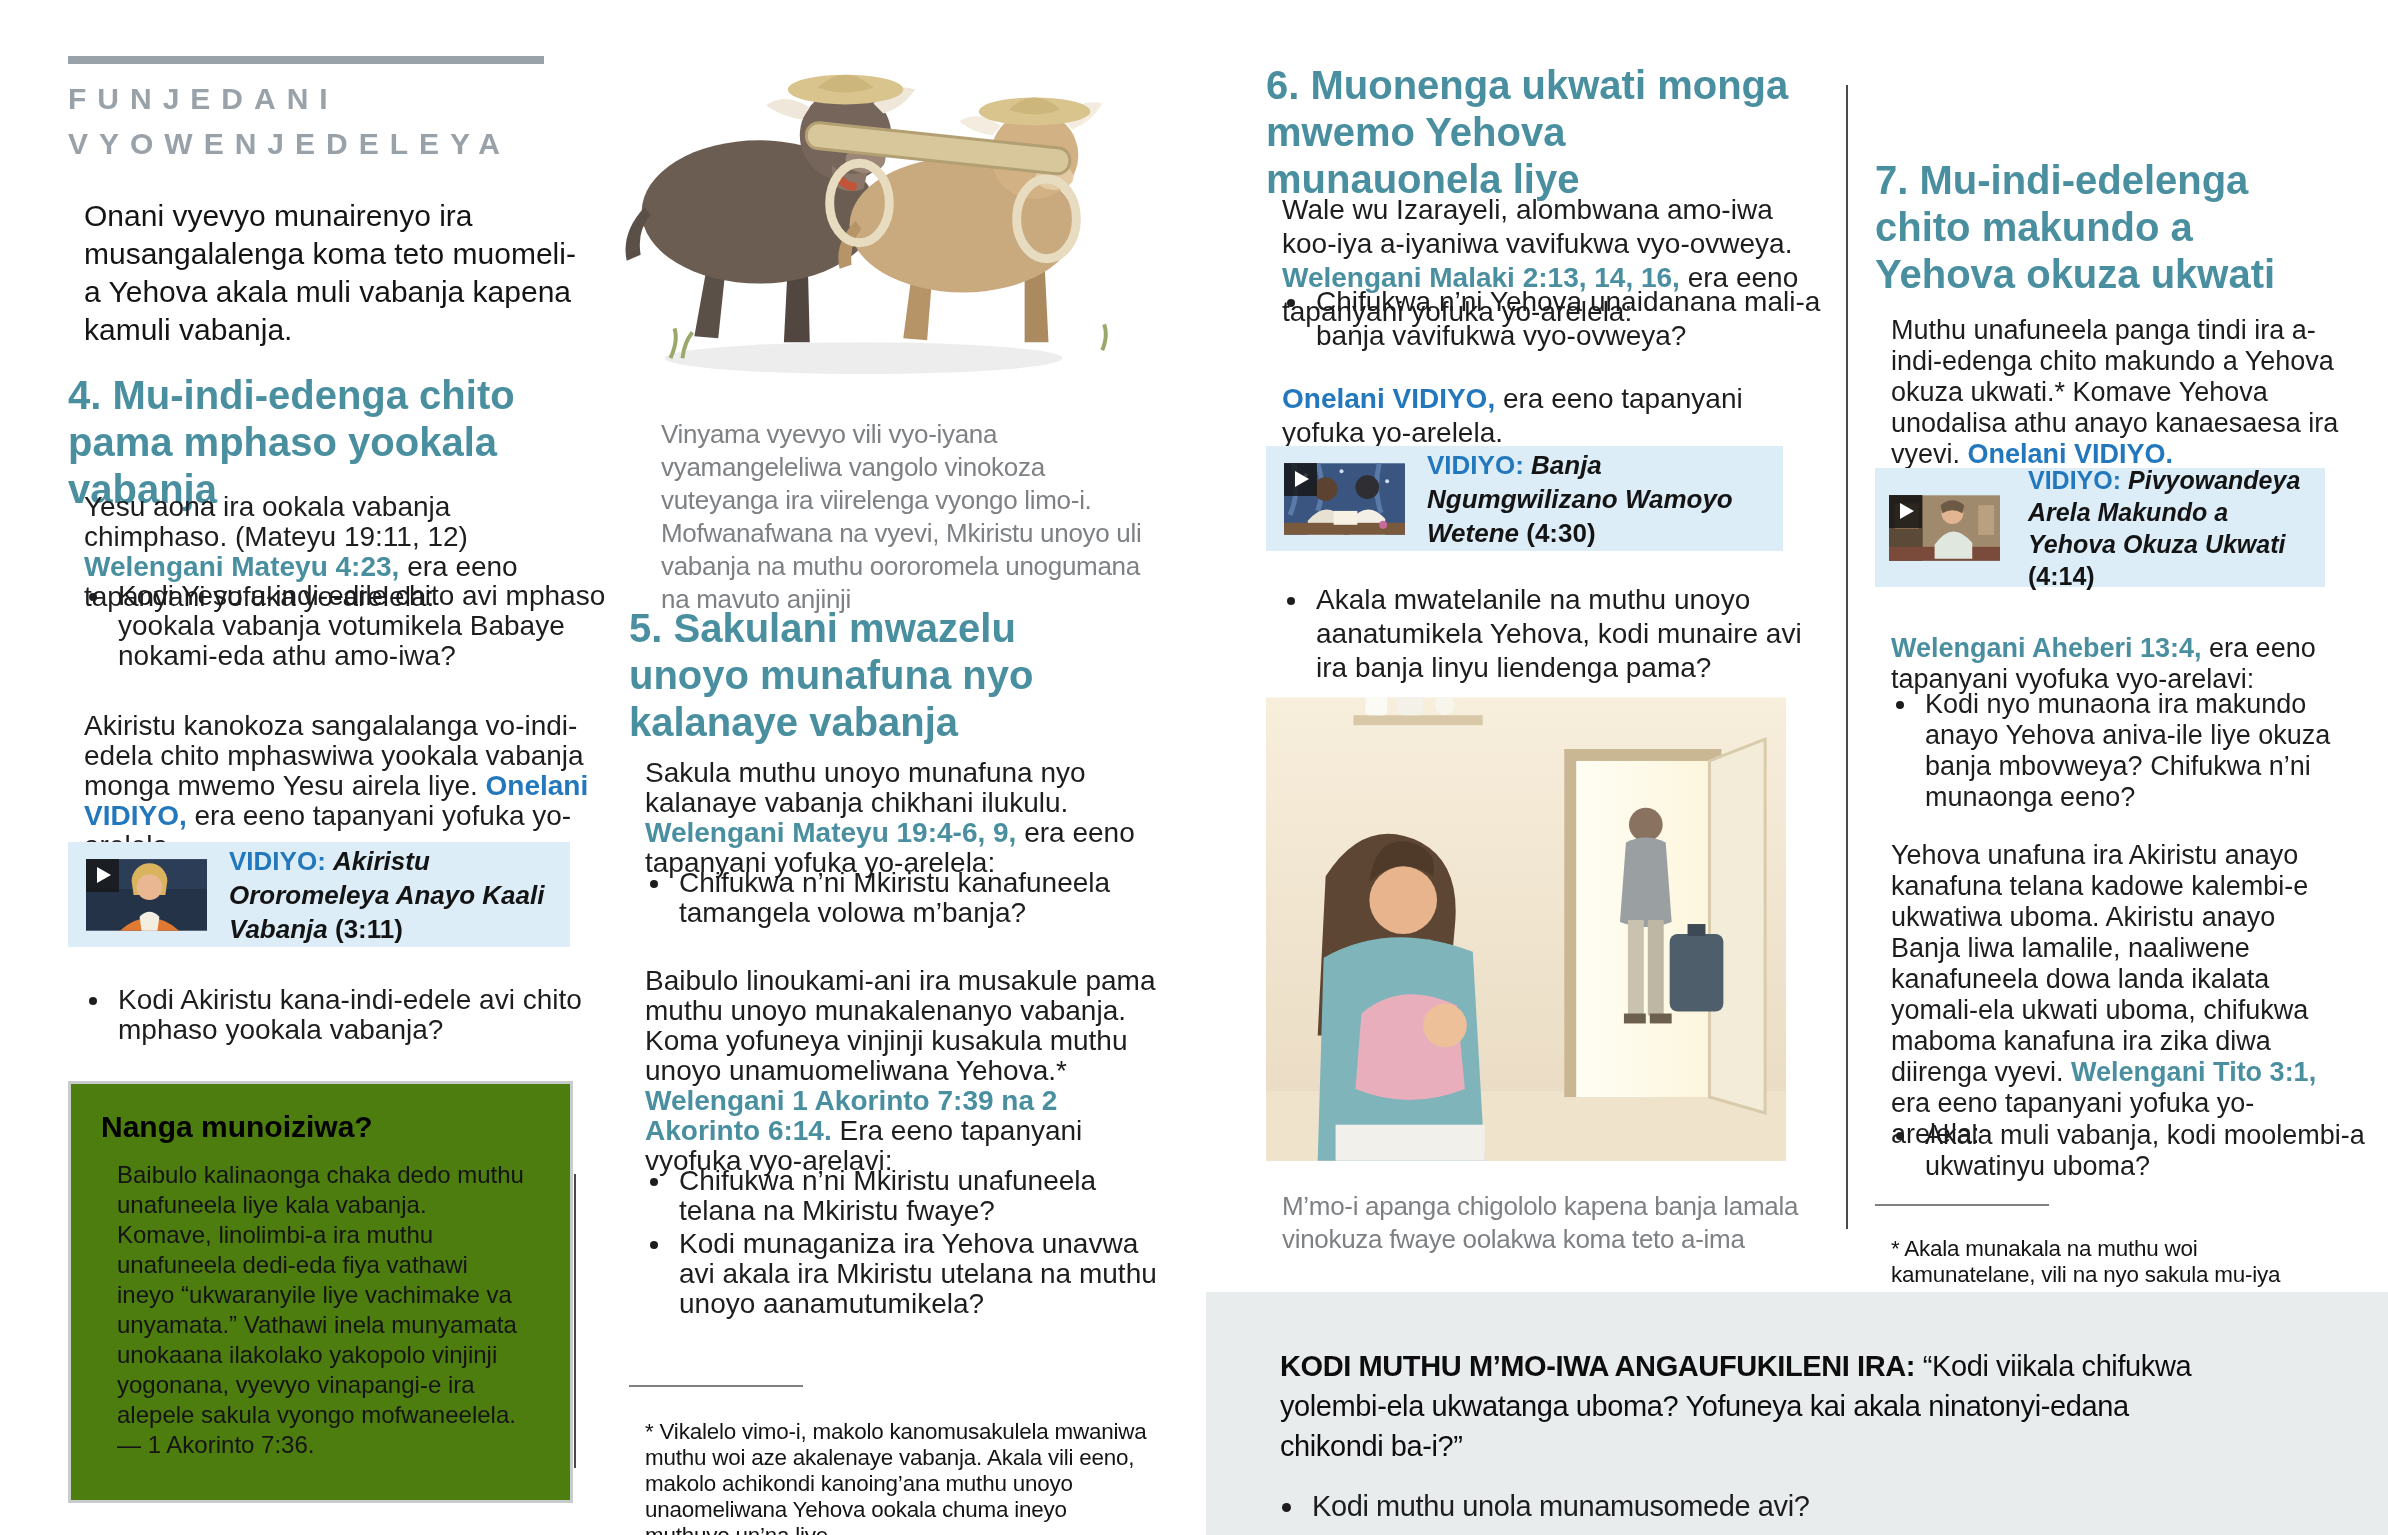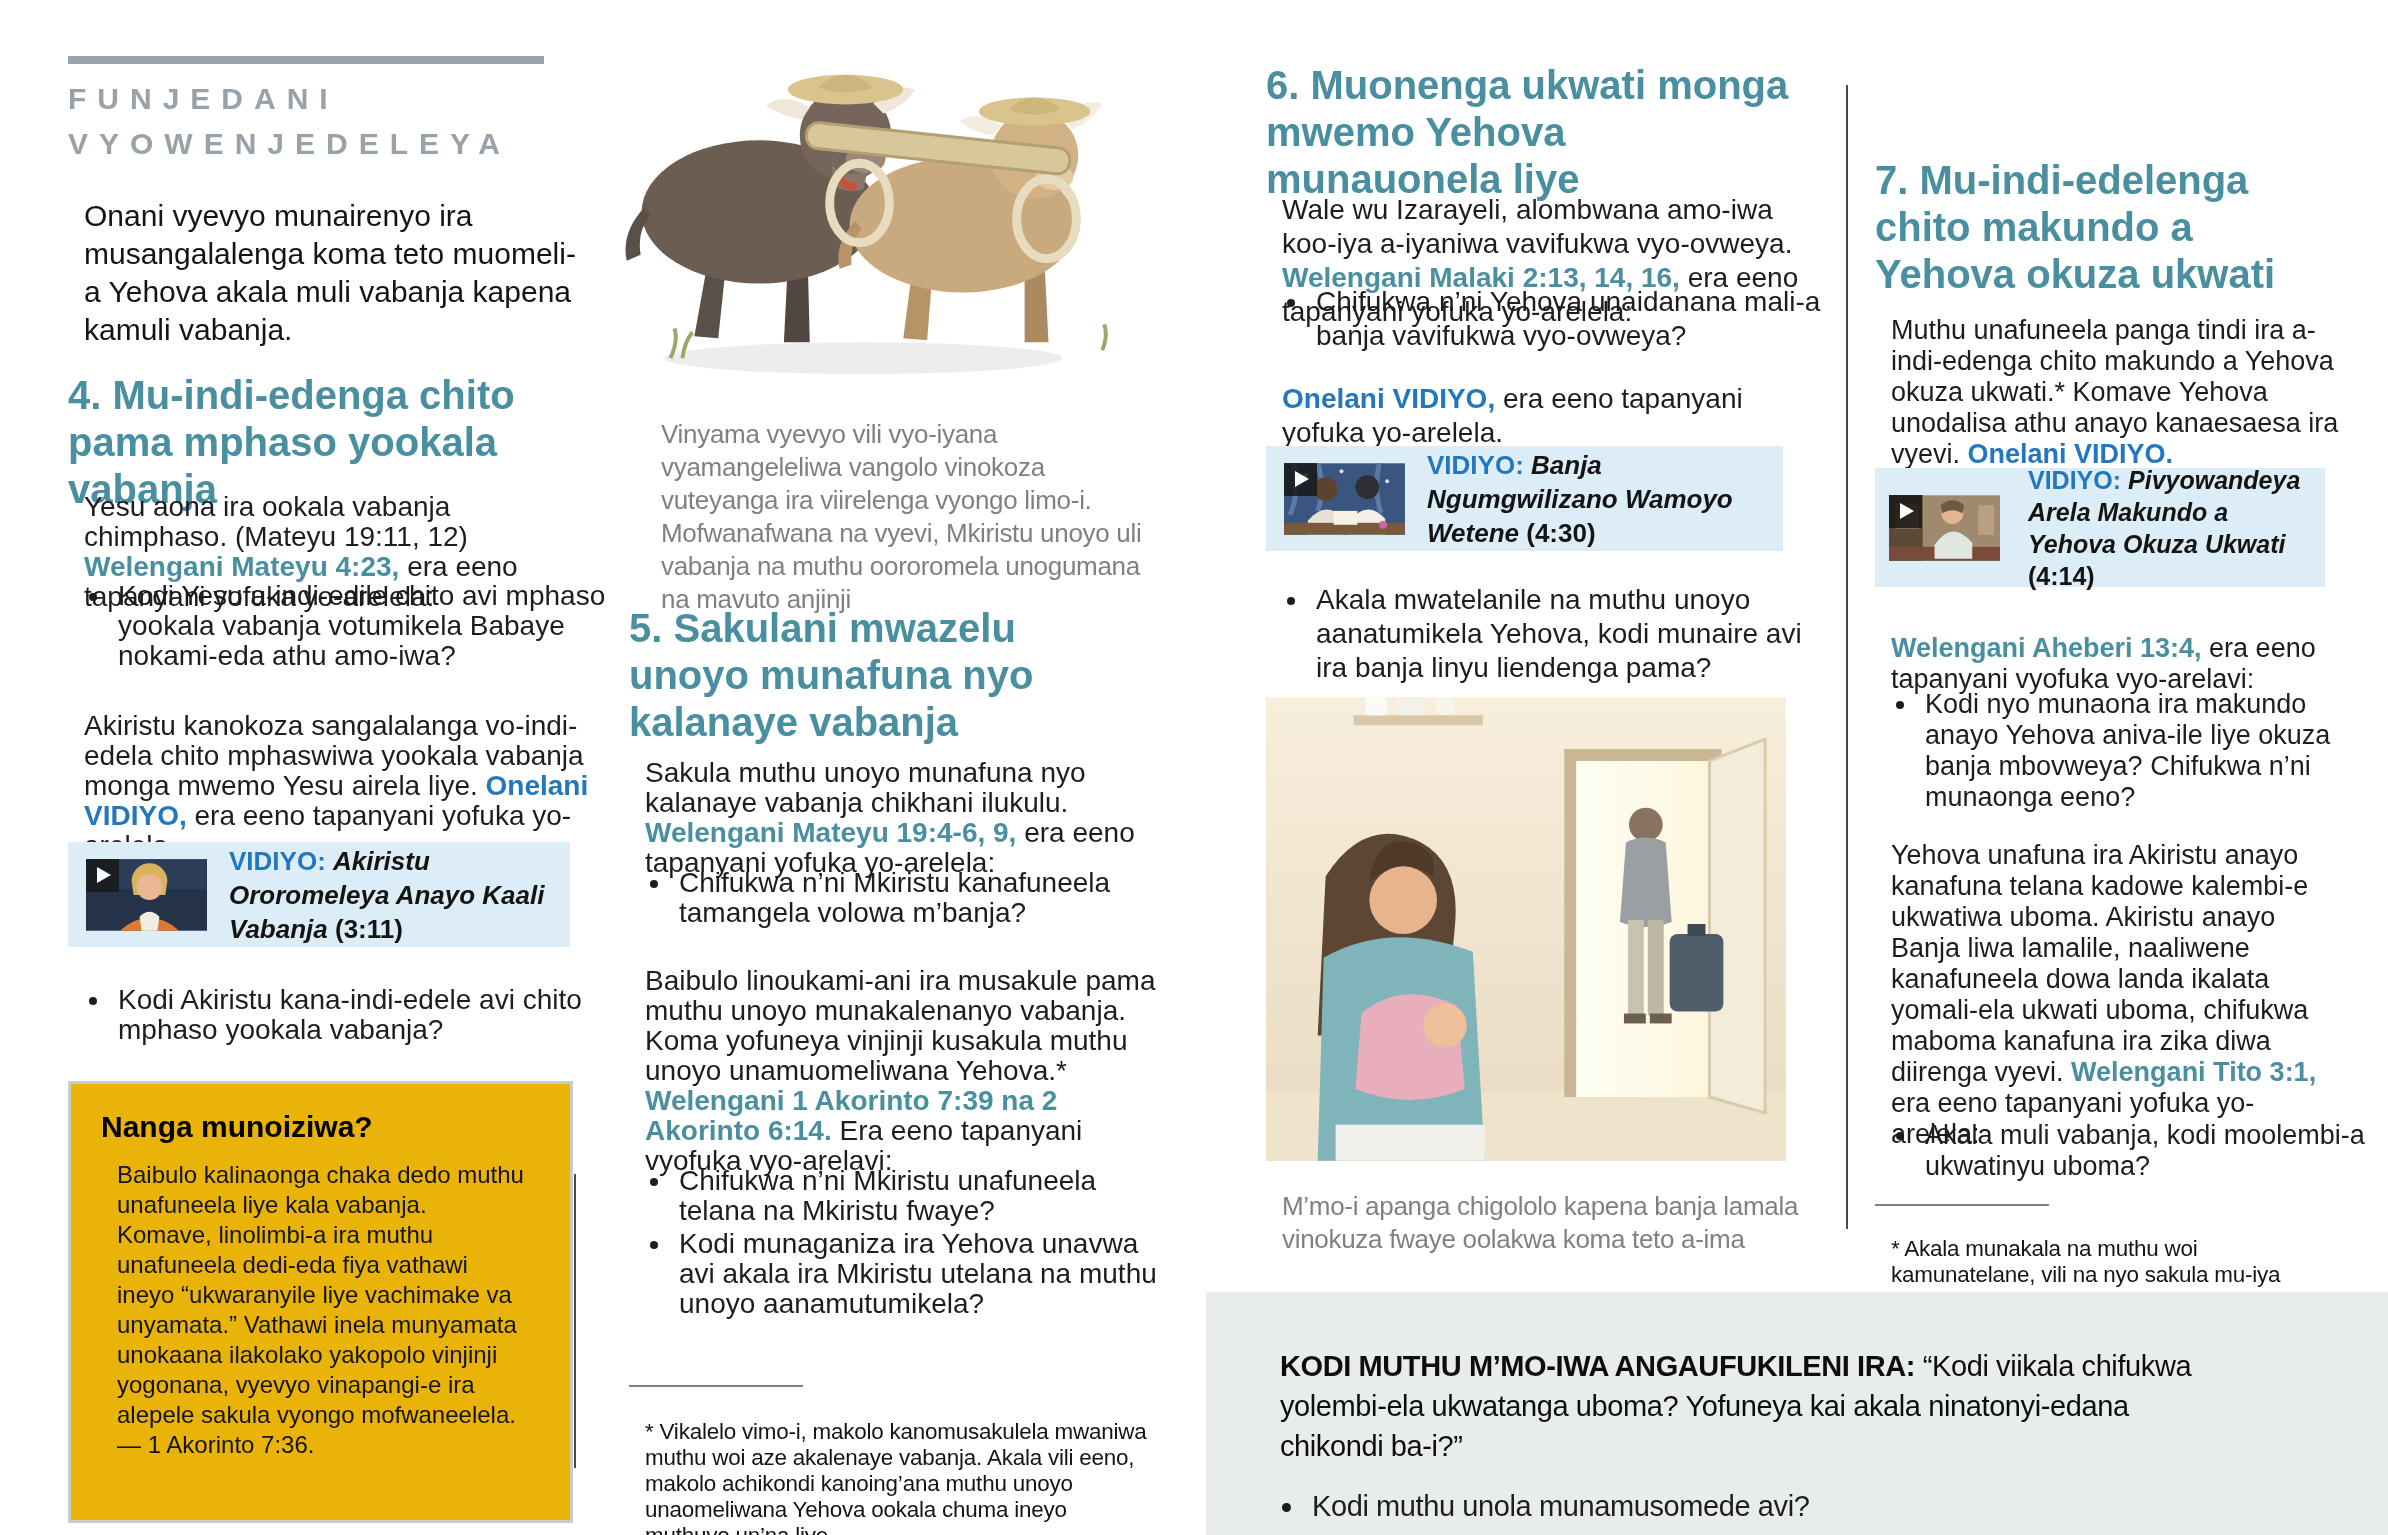--- a/index.html
+++ b/index.html
@@ -31,21 +31,21 @@
                border-top:8px solid transparent;border-bottom:8px solid transparent;}
   .vtext{font-size:26px;line-height:34px;}
   .vlabel{color:#2277bd;font-weight:700;}
   .vtitle{font-style:italic;font-weight:700;color:#141414;}
   .vdur{font-weight:700;color:#141414;}
   
   .cap{font-size:26px;line-height:33px;color:#7e8184;letter-spacing:-0.3px;}
   .fnrule{border:0;border-top:2px solid #808080;width:174px;margin:0;}
   .fn{font-size:22.4px;line-height:26px;letter-spacing:-0.2px;color:#141414;}
   
-  .infobox{border:3px solid #c9cccd;background:#eab308;padding:26px 30px 44px 30px;box-sizing:border-box;}
+  .infobox{border:3px solid #c9cccd;background:#4d7c0f;padding:26px 30px 24px 30px;box-sizing:border-box;}
   .infobox h3{margin:0 0 16px 0;font-size:30px;line-height:34px;color:#000;}
   .infobox .ib-body{font-size:24px;line-height:30px;color:#141414;}
   
   .vdiv{width:2px;background:#4a4a4a;}
   
   .review{background:#e9eced;box-sizing:border-box;padding:38px 60px 0 58px;}
   .review .rv{font-size:29px;line-height:40px;letter-spacing:-0.4px;color:#0d0d0d;max-width:955px;}
   .review .lead{font-weight:700;}
   .review ul{margin-top:20px;padding-left:42px;max-width:955px;}
   .review li{font-size:29px;line-height:40px;letter-spacing:-0.4px;}

